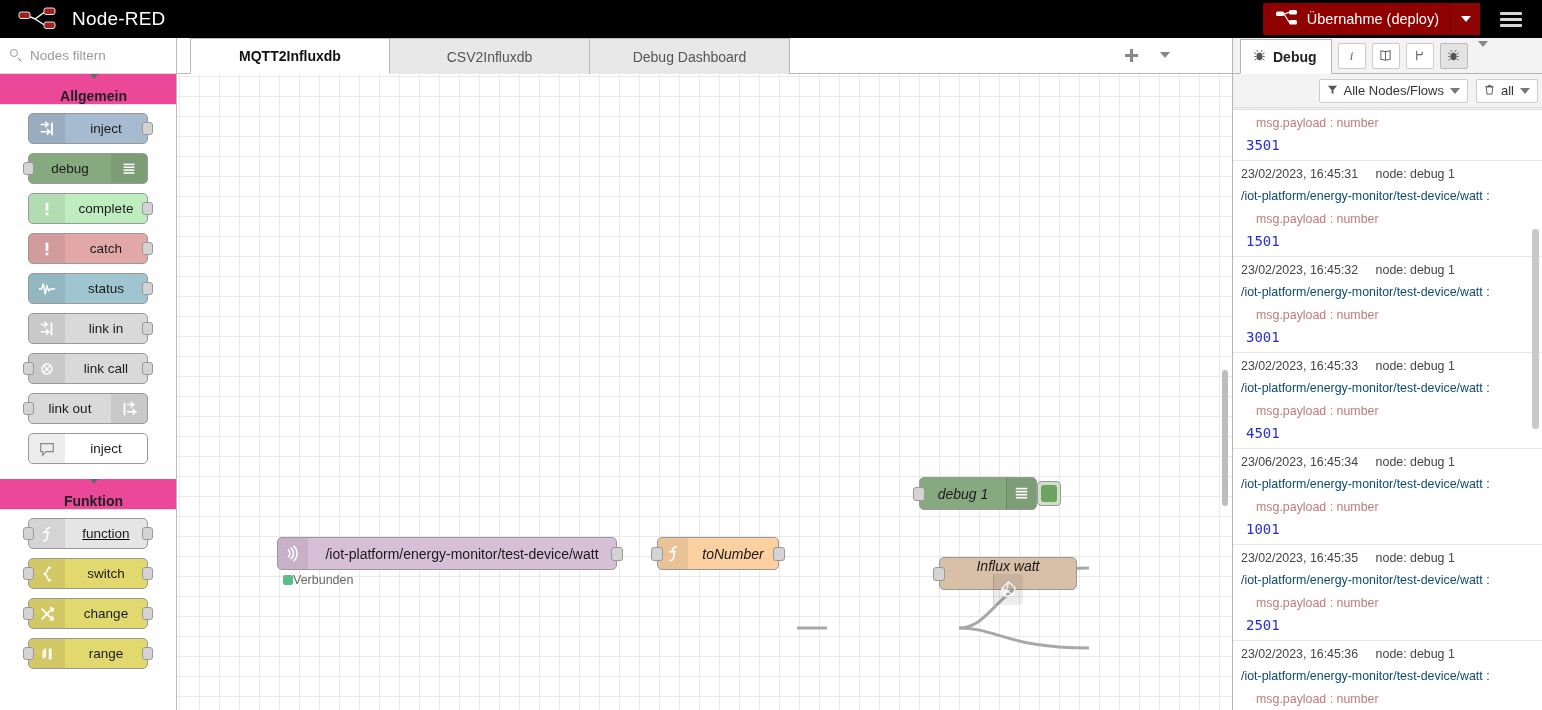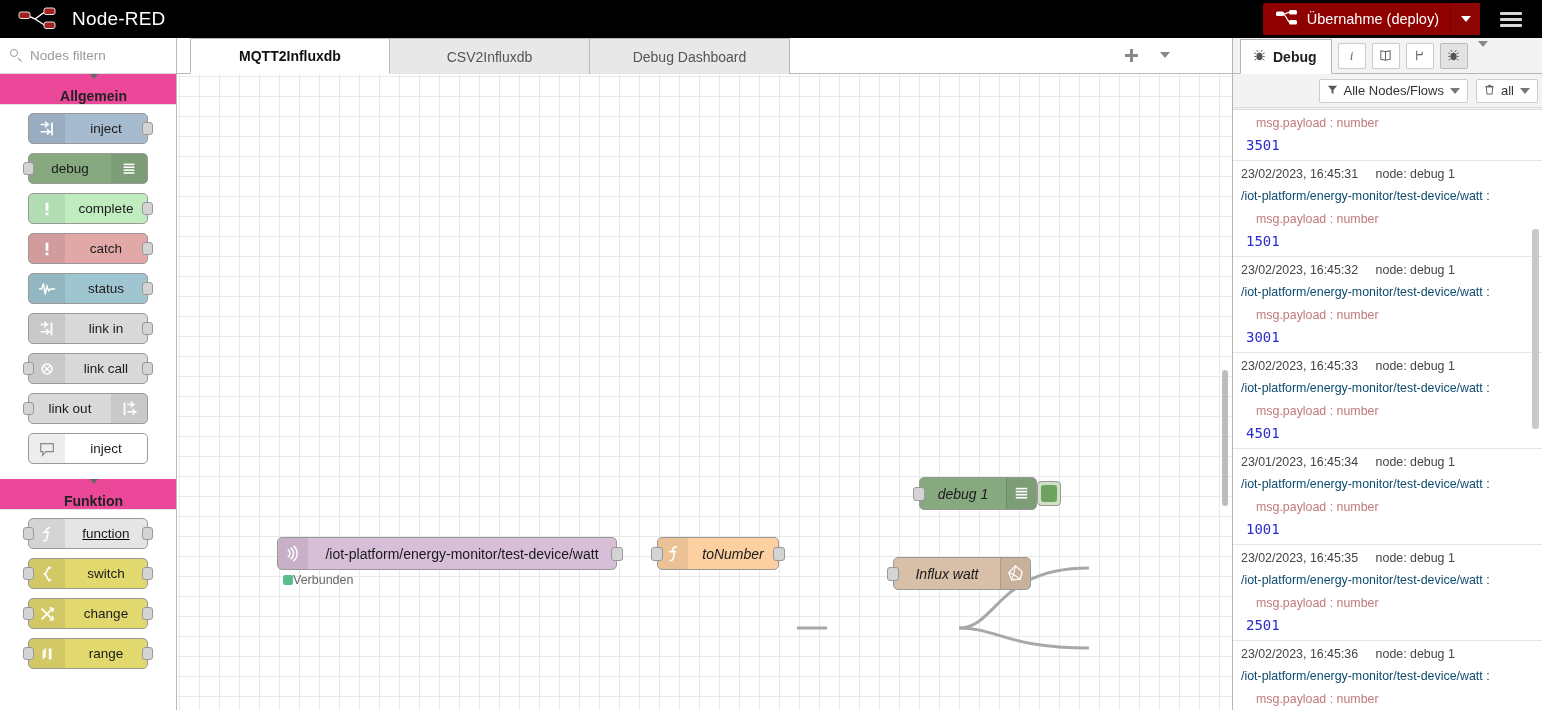--- a/index.html
+++ b/index.html
@@ -514,21 +514,21 @@
                 <rect x="4" y="7.2" width="12" height="1.7" fill="#fff"></rect>
                 <rect x="4" y="10.4" width="12" height="1.7" fill="#fff"></rect>
                 <rect x="4" y="13.6" width="12" height="1.7" fill="#fff"></rect>
               </svg>
             </span>
             <span class="fport in"></span>
             <span class="dbg-btn">
               <i></i>
             </span>
           </div>
-          <div class="fnode" style="left: 716px; top: 483px; width: 138px; background: rgb(216, 191, 168);">
+          <div class="fnode" style="left: 762px; top: 483px; width: 138px; background: rgb(216, 191, 168); flex-direction: column;">
             <span class="flabel">Influx watt</span>
             <span class="ficon-r">
               <svg viewBox="0 0 20 20" width="19" height="19">
                 <path d="M10,2 L17,8 L15,16 L6,17 L3,9 Z" fill="none" stroke="#fff" stroke-width="1.3"></path>
                 <path d="M10,2 L8,11 L15,16 M8,11 L3,9 M8,11 L6,17" fill="none" stroke="#fff" stroke-width="1.1"></path>
               </svg>
             </span>
             <span class="fport in"></span>
           </div>
         </div>
@@ -620,21 +620,21 @@
           <div class="dbg-meta">
                <span>23/02/2023, 16:45:33</span>
                <span class="node">node: debug 1</span>
              </div>
           <div class="dbg-topic">/iot-platform/energy-monitor/test-device/watt :</div>
           <div class="dbg-prop">msg.payload : number</div>
           <div class="dbg-val">4501</div>
         </div>
         <div class="dbg-msg">
           <div class="dbg-meta">
-               <span>23/01/2023, 16:45:34</span>
+               <span>23/06/2023, 16:45:34</span>
                <span class="node">node: debug 1</span>
              </div>
           <div class="dbg-topic">/iot-platform/energy-monitor/test-device/watt :</div>
           <div class="dbg-prop">msg.payload : number</div>
           <div class="dbg-val">1001</div>
         </div>
         <div class="dbg-msg">
           <div class="dbg-meta">
                <span>23/02/2023, 16:45:35</span>
                <span class="node">node: debug 1</span>

